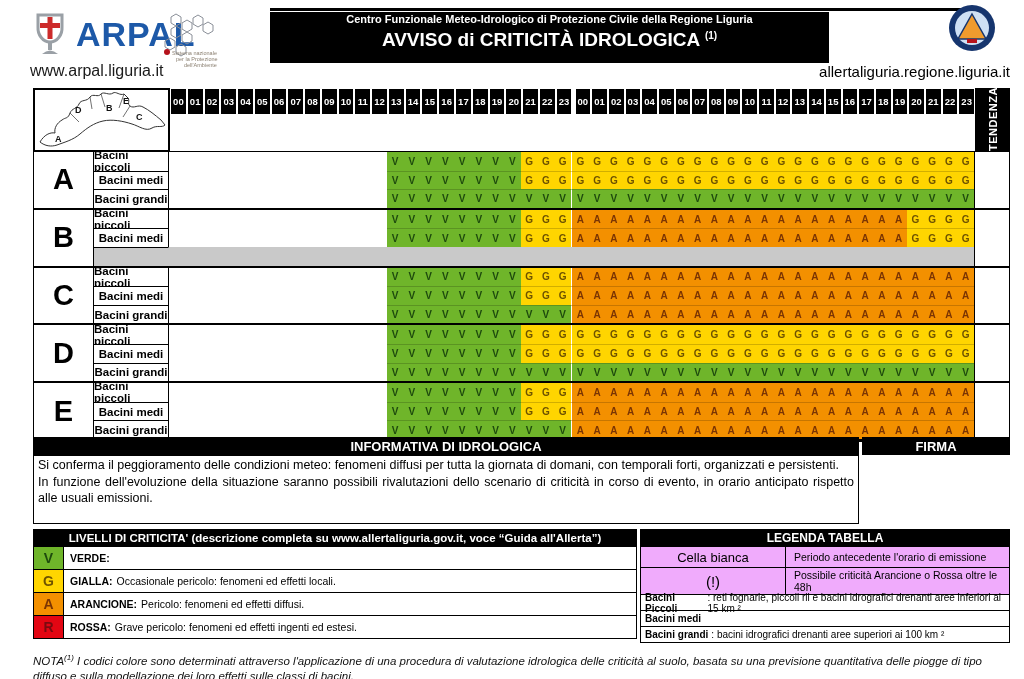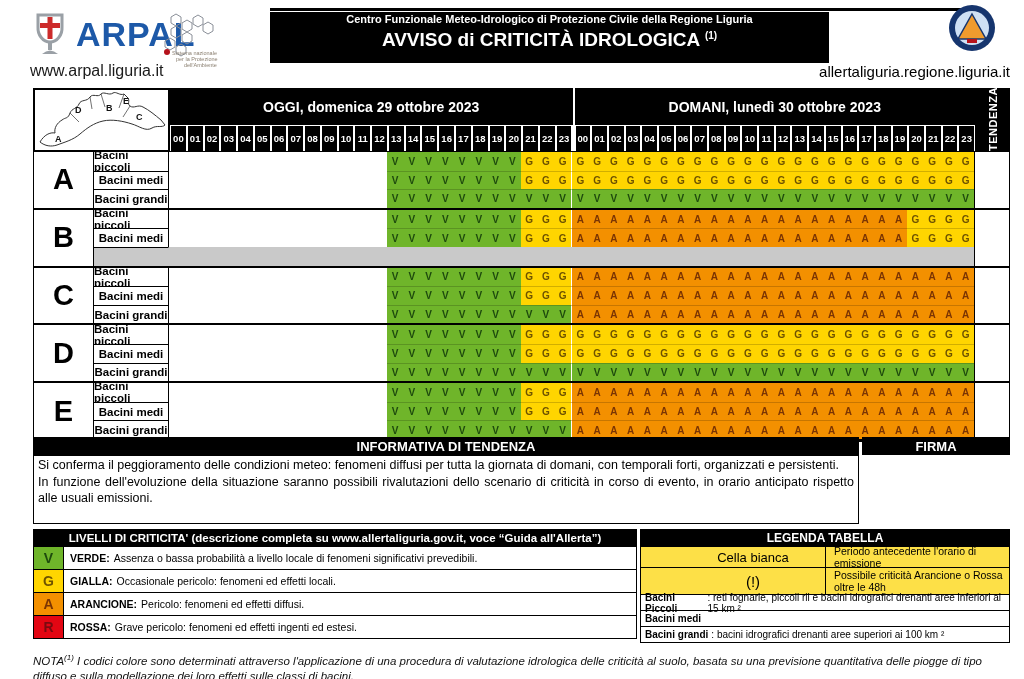--- a/index.html
+++ b/index.html
@@ -76,21 +76,21 @@
               display:flex; align-items:center; justify-content:center; }
   .liv-row { display:flex; height:23px; border:1px solid #000; border-top:none; background:#fff; }
   .liv-badge { width:30px; font-weight:bold; font-size:14px; border-right:1px solid #000;
                display:flex; align-items:center; justify-content:center; }
   .liv-desc { flex:1; font-size:10.5px; display:flex; align-items:center; padding-left:6px; gap:4px; }
   .liv-desc b { font-size:10.5px; }
 
   .leg { left:640px; top:529px; width:370px; }
   .leg-head { height:18px; background:#000; color:#fff; font-weight:bold; font-size:12px;
               display:flex; align-items:center; justify-content:center; }
-  .leg-row { display:flex; border:1px solid #000; border-top:none; background:#fde047;padding-left:40px; }
+  .leg-row { display:flex; border:1px solid #000; border-top:none; background:#f0abfc; }
   .leg-term { width:145px; border-right:1px solid #000; display:flex; align-items:center; justify-content:center;
               font-size:13px; }
   .leg-def { flex:1; display:flex; align-items:center; padding-left:8px; font-size:10.5px; }
   .leg-row.r1 { height:21px; } .leg-row.r2 { height:27px; } .leg-row.r2 .leg-term { font-size:15px; }
   .leg-line { display:flex; align-items:center; border:1px solid #000; border-top:none; height:16px;
               font-size:10px; padding-left:4px; background:#fff; gap:3px; }
 
   
   .nota { left:33px; top:650px; width:958px; font-style:italic; font-size:11.5px; line-height:15px; color:#111; }
   .nota sup { font-size:8px; }
@@ -150,21 +150,20 @@
 
   <div class="abs grid">
     <div class="thead">
       <div class="map-cell">
         <svg width="133" height="60" viewBox="0 0 133 60">
           <path d="M5,52 C9,45 15,42 20,43 C19,38 22,33 27,30 C31,27 33,29 35,23 C37,18 42,19 44,14 C46,9 52,12 55,7 C58,3 63,8 66,4 C69,1 74,6 78,3 C81,1 85,6 89,4 L93,8 C95,11 92,14 95,16 C99,19 103,14 108,17 C114,20 120,25 126,30 L130,35 C127,38 122,35 117,38 C111,42 104,36 97,34 C88,31 77,29 68,31 C59,33 52,38 45,44 C38,50 30,52 22,55 C16,57 10,56 5,52 Z" fill="#fff" stroke="#333" stroke-width="1"></path>
           <path d="M35,23 L44,32 M55,7 L57,19 M66,4 L70,17 M89,4 L84,18 M95,16 L88,27" stroke="#333" stroke-width="0.7" fill="none"></path>
         </svg>
       <span class="map-letter" style="left: 20px; top: 44px;">A</span><span class="map-letter" style="left: 71px; top: 13px;">B</span><span class="map-letter" style="left: 101px; top: 22px;">C</span><span class="map-letter" style="left: 40px; top: 15px;">D</span><span class="map-letter" style="left: 88px; top: 6px;">E</span></div>
       <div class="day-block">
-        <div class="day-title">OGGI, domenica 29 ottobre 2023</div>
         <div class="hour-row">
             <div class="hcell">00</div>
             <div class="hcell">01</div>
             <div class="hcell">02</div>
             <div class="hcell">03</div>
             <div class="hcell">04</div>
             <div class="hcell">05</div>
             <div class="hcell">06</div>
             <div class="hcell">07</div>
             <div class="hcell">08</div>
@@ -179,21 +178,20 @@
             <div class="hcell">17</div>
             <div class="hcell">18</div>
             <div class="hcell">19</div>
             <div class="hcell">20</div>
             <div class="hcell">21</div>
             <div class="hcell">22</div>
             <div class="hcell">23</div>
           </div>
       </div>
       <div class="day-block">
-        <div class="day-title">DOMANI, lunedì 30 ottobre 2023</div>
         <div class="hour-row">
             <div class="hcell">00</div>
             <div class="hcell">01</div>
             <div class="hcell">02</div>
             <div class="hcell">03</div>
             <div class="hcell">04</div>
             <div class="hcell">05</div>
             <div class="hcell">06</div>
             <div class="hcell">07</div>
             <div class="hcell">08</div>
@@ -1001,35 +999,34 @@
                 <div class="bcell colored" style="background: rgb(243, 144, 0); color: rgb(122, 52, 3);">A</div>
                 <div class="bcell colored" style="background: rgb(243, 144, 0); color: rgb(122, 52, 3);">A</div>
               </div>
               <div class="btend"></div>
             </div>
           </div>
         </div>
       </div>
   </div>
 
-  <div class="abs info-head">INFORMATIVA DI TENDENZA</div>
+  <div class="abs info-head">INFORMATIVA DI IDROLOGICA</div>
   <div class="abs firma-head">FIRMA</div>
   <div class="abs info-body">
     <div>Si conferma il peggioramento delle condizioni meteo: fenomeni diffusi per tutta la giornata di domani, con temporali forti, organizzati e persistenti.</div>
     <div>In funzione dell'evoluzione della situazione saranno possibili rivalutazioni dello scenario di criticità in corso di evento, in orario anticipato rispetto alle usuali emissioni.</div>
   </div>
 
   <div class="abs liv">
     <div class="liv-head">LIVELLI DI CRITICITA' (descrizione completa su www.allertaliguria.gov.it, voce “Guida all'Allerta”)</div>
     <div>
         <div class="liv-row">
           <div class="liv-badge" style="background: rgb(111, 181, 42); color: rgb(30, 74, 14);">V</div>
           <div class="liv-desc">
             <b>VERDE:</b>
-            <span>Assenza o bassa probabilità a livello locale di fenomeni significativi prevedibili.</span>
           </div>
         </div>
         <div class="liv-row">
           <div class="liv-badge" style="background: rgb(255, 213, 0); color: rgb(109, 82, 0);">G</div>
           <div class="liv-desc">
             <b>GIALLA:</b>
             <span>Occasionale pericolo: fenomeni ed effetti locali.</span>
           </div>
         </div>
         <div class="liv-row">

